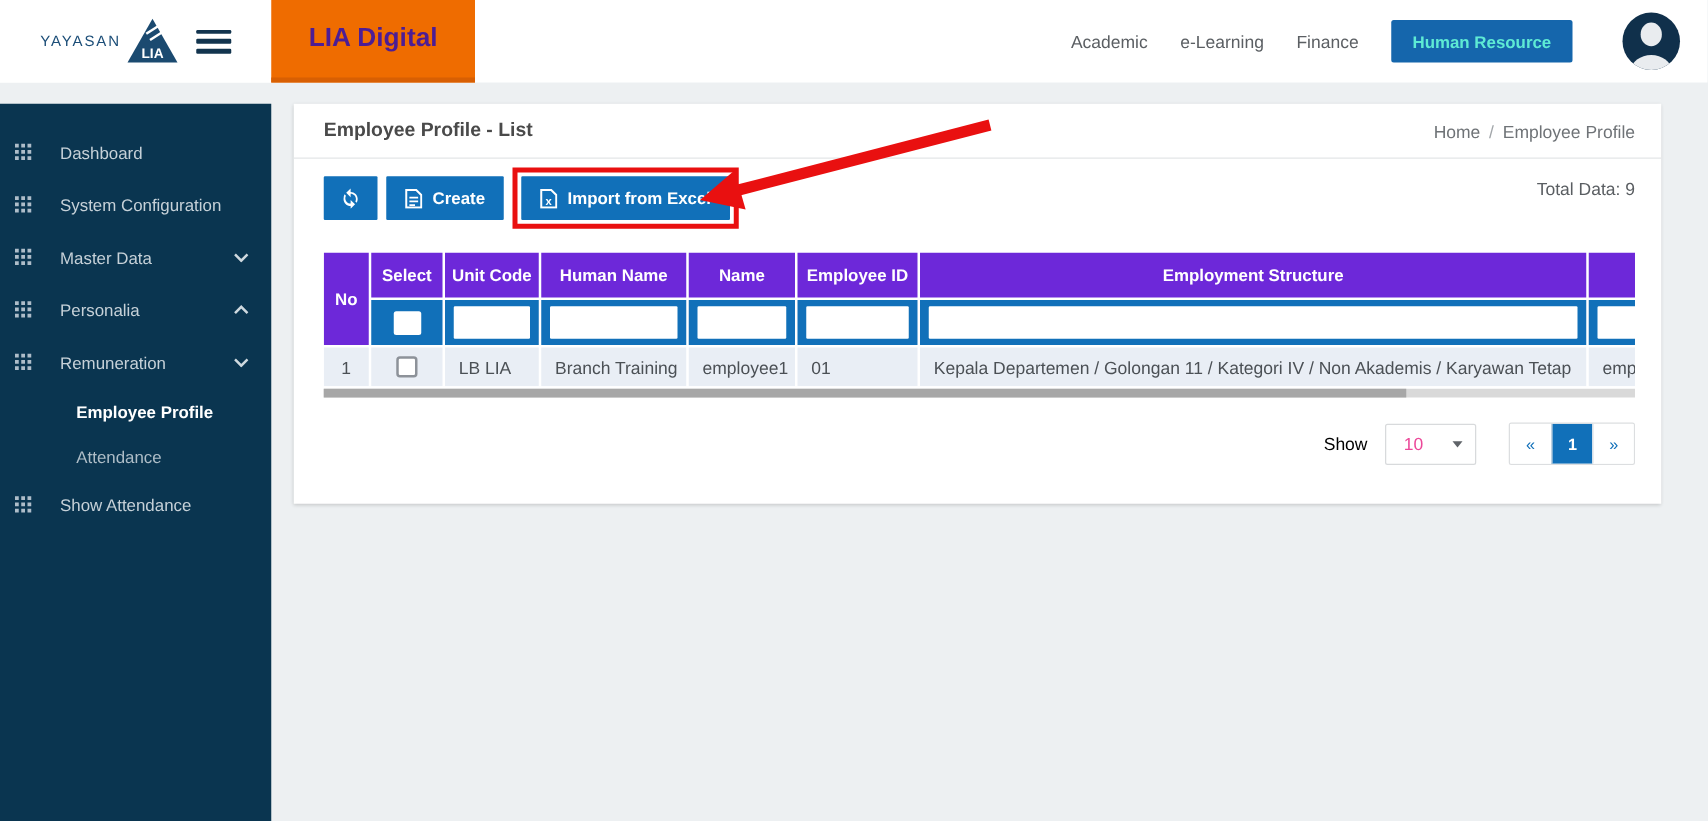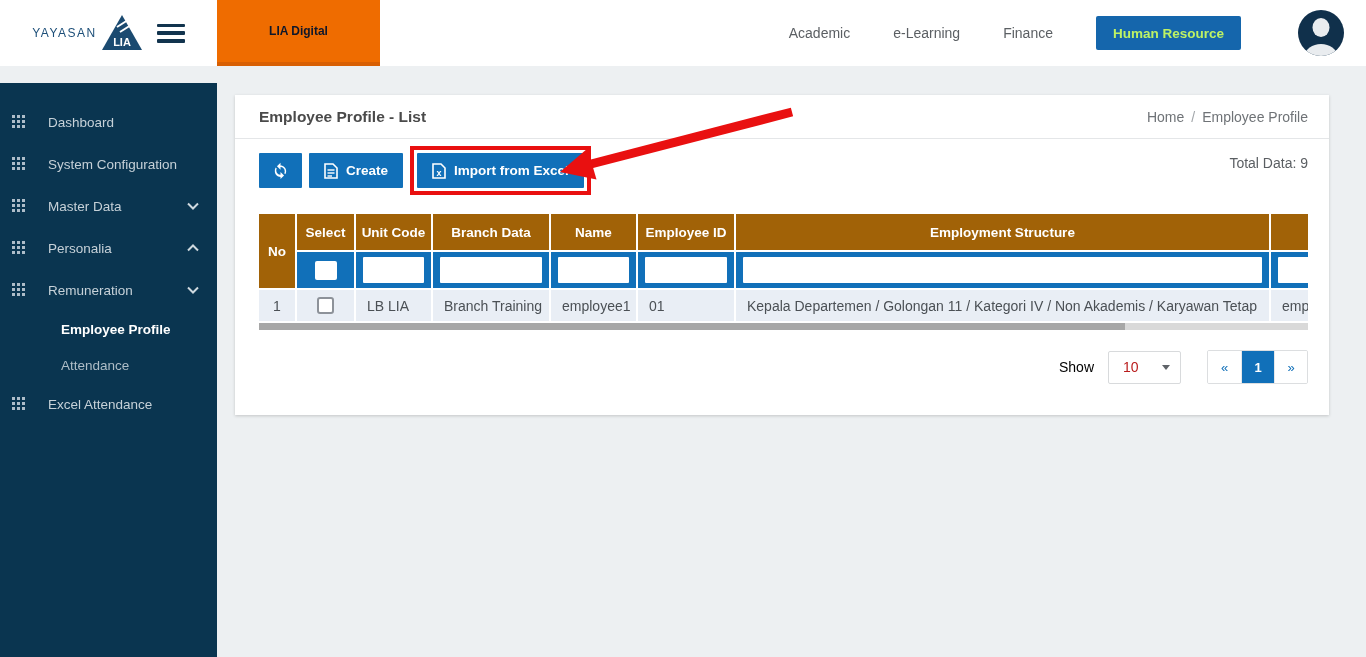--- a/index.html
+++ b/index.html
@@ -6,73 +6,73 @@
   html,body { width:1366px; height:657px; font-family:"Liberation Sans", sans-serif; background:#edf0f2; overflow:hidden; }
 
   
   .topbar { position:absolute; top:0; left:0; width:1366px; height:66px; background:#ffffff; display:flex; align-items:center; z-index:20; }
   .logo-zone { width:217px; height:66px; display:flex; align-items:center; justify-content:center; gap:14px; background:#fff; }
   .logo-lockup { display:flex; align-items:center; gap:4px; }
   .logo-yayasan { font-size:12px; letter-spacing:1.5px; color:#1c4e78; font-weight:400; }
   .hamburger { width:28px; height:19px; display:flex; flex-direction:column; justify-content:space-between; cursor:pointer; }
   .hamburger span { display:block; height:3.5px; background:#12344e; border-radius:1px; }
   .brand-block { width:163px; height:66px; background:#ef6c00; border-bottom:4px solid #d85f03; display:flex; align-items:center; justify-content:center; }
-  .brand-block .brand-text { color:#0f172a; font-size:12px; font-weight:bold; }
-  .top-nav { margin-left:auto; display:flex; align-items:center; gap:43px; padding-right:22px; }
+  .brand-block .brand-text { color:#4c1d95; font-size:21px; font-weight:bold; }
+  .top-nav { margin-left:auto; display:flex; align-items:center; gap:26px; padding-right:22px; }
   .top-link { color:#5b5f63; font-size:14px; cursor:pointer; }
-  .module-btn { background:#1566ac; color:#bef264; font-size:13.5px; font-weight:bold; height:34px; padding:0 17px; display:flex; align-items:center; border:none; border-radius:2px; cursor:pointer; }
+  .module-btn { background:#1566ac; color:#5eead4; font-size:13.5px; font-weight:bold; height:34px; padding:0 17px; display:flex; align-items:center; border:none; border-radius:2px; cursor:pointer; }
   .avatar { width:46px; height:46px; border-radius:50%; background:#10304b; position:relative; overflow:hidden; margin-left:14px; cursor:pointer; }
   .avatar .head { position:absolute; left:50%; top:8px; transform:translateX(-50%); width:17px; height:19px; border-radius:50%; background:#e9ecef; }
   .avatar .body { position:absolute; left:50%; bottom:-12px; transform:translateX(-50%); width:32px; height:24px; border-radius:50% 50% 0 0; background:#e9ecef; }
 
   
   .sidebar { position:absolute; top:83px; left:0; width:217px; height:591px; background:#0a3550; padding-top:18px; z-index:10; }
   .side-item { height:42px; display:flex; align-items:center; padding:0 18px 0 12px; cursor:pointer; }
   .side-item .label { color:#c6d1d8; font-size:13.5px; margin-left:22px; }
   .side-sub { height:36px; display:flex; align-items:center; padding:0 18px 0 61px; cursor:pointer; }
   .side-sub .label { color:#aebdc7; font-size:13.5px; }
   .side-sub.active .label { color:#ffffff; font-weight:bold; }
   .grip { position:relative; width:14px; height:14px; color:#aebdc9; flex:0 0 14px; }
   .grip::before { content:""; position:absolute; left:0; top:0; width:3px; height:3px; background:currentColor;
     box-shadow:5px 0 currentColor,10px 0 currentColor,0 5px currentColor,5px 5px currentColor,10px 5px currentColor,0 10px currentColor,5px 10px currentColor,10px 10px currentColor; }
   .chev { margin-left:auto; flex:0 0 12px; }
 
   
-  .main { position:absolute; top:78px; left:217px; width:1149px; height:518px; background:#edf0f2; padding:17px 0 0 18px; }
+  .main { position:absolute; top:66px; left:217px; width:1149px; height:518px; background:#edf0f2; padding:17px 0 0 18px; }
   .card { position:relative; width:1094px; height:320px; background:#ffffff; box-shadow:0 1px 3px rgba(0,0,0,.18); }
   .card-head { height:44px; display:flex; align-items:center; justify-content:space-between; padding:0 21px 0 24px; border-bottom:1px solid #e4e6e8; }
   .page-title { color:#4a4a4a; font-size:15.5px; font-weight:bold; }
   .crumbs { font-size:14px; color:#6f7377; display:flex; gap:7px; }
   .crumbs .sep { color:#a2a6aa; }
 
   .toolbar { display:flex; align-items:flex-start; margin:14px 21px 0 24px; height:48px; }
   .tb-btn { background:#1170b9; color:#fff; border:none; height:35px; display:inline-flex; align-items:center; gap:8px; font-size:13.5px; font-weight:bold; padding:0 15px; cursor:pointer; border-radius:1px; }
   .tb-btn.icon-only { width:43px; justify-content:center; padding:0; }
   .tb-btn + .tb-btn { margin-left:7px; }
   .red-frame { display:inline-flex; border:4px solid #e91010; padding:3px; margin-left:7px; margin-top:-7px; }
   .total-data { margin-left:auto; color:#5a5e62; font-size:14px; margin-top:2px; }
 
   .table-wrap { margin:13px 21px 0 24px; width:1049px; overflow:hidden; }
   table { border-collapse:separate; border-spacing:2px; table-layout:fixed; width:1178px; margin:-2px; }
-  th { background:#a16207; color:#fff; font-size:13.5px; font-weight:bold; text-align:center; }
+  th { background:#6d28d9; color:#fff; font-size:13.5px; font-weight:bold; text-align:center; }
   thead tr.labels th { height:36px; padding:0 4px; }
   thead tr.filters td { background:#1170b9; height:36px; text-align:center; vertical-align:middle; }
   .flt { display:block; width:calc(100% - 14px); height:26px; margin:0 auto; border:none; background:#fff; border-radius:1px; outline:none; font-size:13px; padding:0 6px; }
   .cb-all { appearance:none; -webkit-appearance:none; width:22px; height:19px; background:#fff; border:none; border-radius:2px; vertical-align:middle; cursor:pointer; }
   tbody td { background:#e9eef5; color:#4b5055; font-size:14px; height:31px; padding:0 11px; white-space:nowrap; overflow:hidden; }
   tbody td.center { text-align:center; padding:0; }
   .cb-row { appearance:none; -webkit-appearance:none; width:17px; height:17px; background:#fff; border:2px solid #8d9299; border-radius:3px; vertical-align:middle; cursor:pointer; }
 
   .hscroll { margin:2px 21px 0 24px; width:1049px; height:7px; background:#d9d9d9; position:relative; cursor:pointer; }
   .hscroll .thumb { position:absolute; left:0; top:0; height:7px; width:866px; background:#a7a7a7; }
 
   .pager-row { display:flex; align-items:center; justify-content:flex-end; margin:20px 21px 0 0; }
   .show-label { color:#000000; font-size:14px; }
   .size-select { margin-left:14px; width:73px; height:33px; border:1px solid #d8dadc; border-radius:2px; background:#fff; display:flex; align-items:center; padding:0 10px 0 14px; cursor:pointer; }
-  .size-select .val { color:#b91c1c; font-size:14px; }
+  .size-select .val { color:#ec4899; font-size:14px; }
   .size-select .caret { margin-left:auto; width:0; height:0; border-left:4.5px solid transparent; border-right:4.5px solid transparent; border-top:5.5px solid #5f6368; }
   .page-group { display:flex; margin-left:26px; border:1px solid #dcdee0; border-radius:2px; overflow:hidden; }
   .pg-btn { width:33px; height:32px; display:flex; align-items:center; justify-content:center; background:#fff; color:#1170b9; font-size:13px; cursor:pointer; border-left:1px solid #e6e8ea; }
   .pg-btn:first-child { border-left:none; }
   .pg-btn.active { background:#1170b9; color:#fff; font-weight:bold; }
 
   .annot-arrow { position:absolute; left:330px; top:20px; pointer-events:none; z-index:30; }
 </style>
 </head>
 <body>
@@ -140,21 +140,21 @@
       </svg>
   </div>
   <div class="side-sub active">
     <span class="label">Employee Profile</span>
   </div>
   <div class="side-sub">
     <span class="label">Attendance</span>
   </div>
   <div class="side-item">
     <span class="grip"></span>
-    <span class="label">Excel Attendance</span>
+    <span class="label">Show Attendance</span>
   </div>
 </div>
 
 <div class="main">
 
   <div class="card">
     <div class="card-head">
       <span class="page-title">Employee Profile - List</span>
       <span class="crumbs">
         <span>Home</span>
@@ -200,21 +200,21 @@
           <col style="width:85px">
             <col style="width:96px">
             <col style="width:533px">
             <col style="width:180px">
         </colgroup>
         <thead>
           <tr class="labels">
             <th rowspan="2">No</th>
             <th>Select</th>
             <th>Unit Code</th>
-            <th>Branch Data</th>
+            <th>Human Name</th>
             <th>Name</th>
             <th>Employee ID</th>
             <th>Employment Structure</th>
             <th></th>
           </tr>
           <tr class="filters">
             <td><input type="checkbox" class="cb-all" style=""></td>
             <td>
                 <input class="flt" style="">
               </td>

